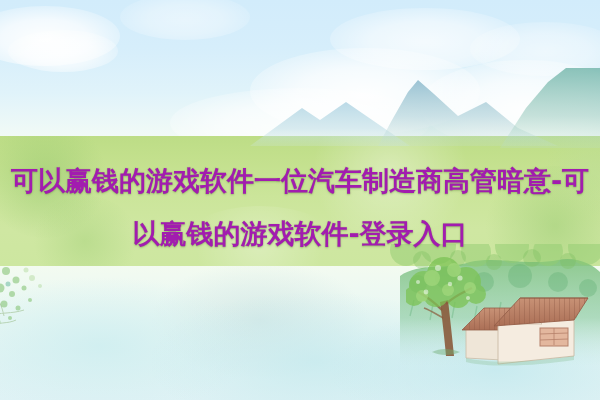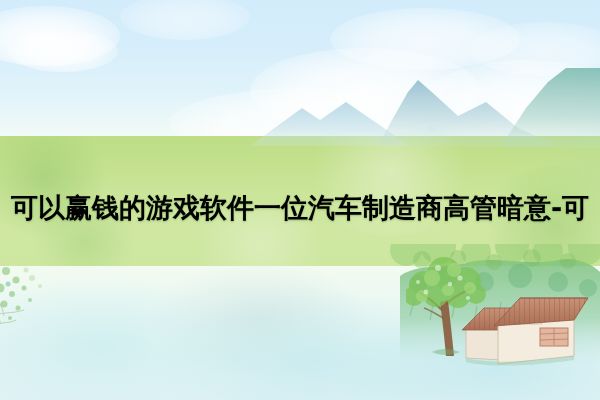--- a/index.html
+++ b/index.html
@@ -97,21 +97,21 @@
     left: 0; top: 136px;
     width: 600px; height: 130px;
     display: flex;
     flex-direction: column;
     align-items: center;
     justify-content: center;
     text-align: center;
     z-index: 6;
   }
   .headline .line {
-    color: #000000;
+    color: #a21caf;
     font-weight: bold;
     font-size: 27px;
     line-height: 40px;
     letter-spacing: 0px;
     white-space: nowrap;
     text-shadow:
       0 1px 2px rgba(120,160,80,0.55),
       0 0 1px rgba(120,160,80,0.45);
     margin-top: 13px;
   }
@@ -237,20 +237,21 @@
     <span class="band-blotch bl-1"></span>
     <span class="band-blotch bl-2"></span>
     <span class="band-blotch bl-3"></span>
     <span class="band-blotch bl-4"></span>
     <span class="band-blotch bl-5"></span>
     <span class="band-blotch bl-6"></span>
   </div>
 
   <div class="headline">
     <div class="line line-1">可以赢钱的游戏软件一位汽车制造商高管暗意-可</div>
+    <div class="line line-2">以赢钱的游戏软件-登录入口</div>
   </div>
 
   <div class="ground">
     <span class="wash w-grey"></span>
     <span class="wash w-mint-1"></span>
     <span class="wash w-mint-2"></span>
     <span class="wash w-mint-3"></span>
   </div>
 
   <div class="leaf-left">

